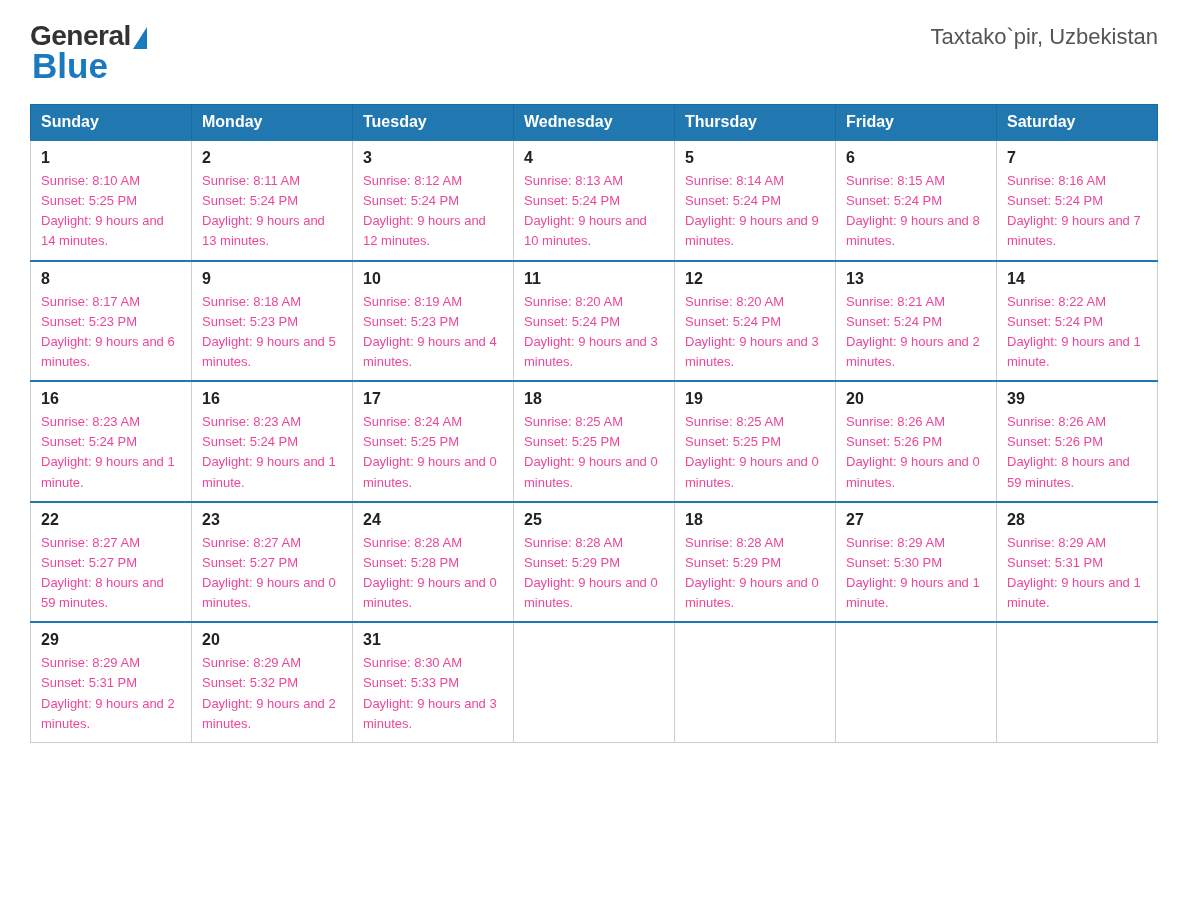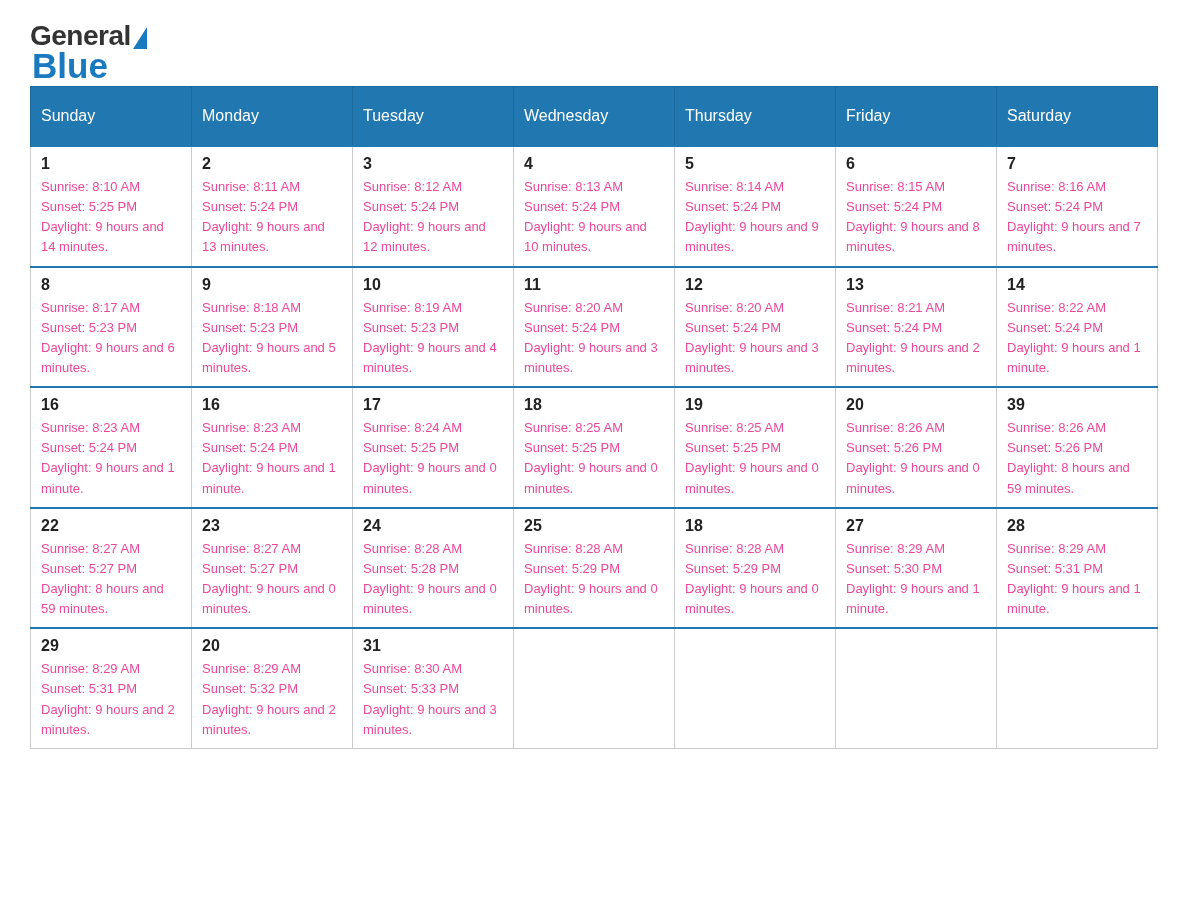--- a/index.html
+++ b/index.html
@@ -7,20 +7,21 @@
       font-family: Arial, sans-serif;
       background: #fff;
       padding: 20px 30px;
       width: 1188px;
       min-height: 918px;
     }
     .header {
       display: flex;
       justify-content: space-between;
       align-items: flex-start;
+      margin-bottom: 18px;
     }
     .logo {
       display: flex;
       flex-direction: column;
       align-items: flex-start;
     }
     .logo-top {
       display: flex;
       align-items: center;
     }
@@ -61,22 +62,22 @@
     }
     table {
       width: 100%;
       border-collapse: collapse;
       table-layout: fixed;
     }
     thead th {
       background: #2177b0;
       color: #fff;
       font-size: 16px;
-      font-weight: normal;
-      padding: 20px 10px;
+      font-weight: bold;
+      padding: 8px 10px;
       text-align: left;
       border: 1px solid #1a6a9f;
     }
     tbody td {
       vertical-align: top;
       padding: 8px 10px;
       border: 1px solid #ccc;
       font-size: 13.5px;
       color: #222;
       min-height: 90px;
@@ -109,20 +110,21 @@
 
 <div class="header">
   <div class="logo">
     <div class="logo-top">
       <span class="logo-general">General</span>
       <div class="logo-triangle"></div>
     </div>
     <span class="logo-line2">Blue</span>
   </div>
   <div class="title-block">
+    <div class="location-title">Taxtako`pir, Uzbekistan</div>
   </div>
 </div>
 
 <table>
   <thead>
     <tr>
       <th>Sunday</th>
       <th>Monday</th>
       <th>Tuesday</th>
       <th>Wednesday</th>

